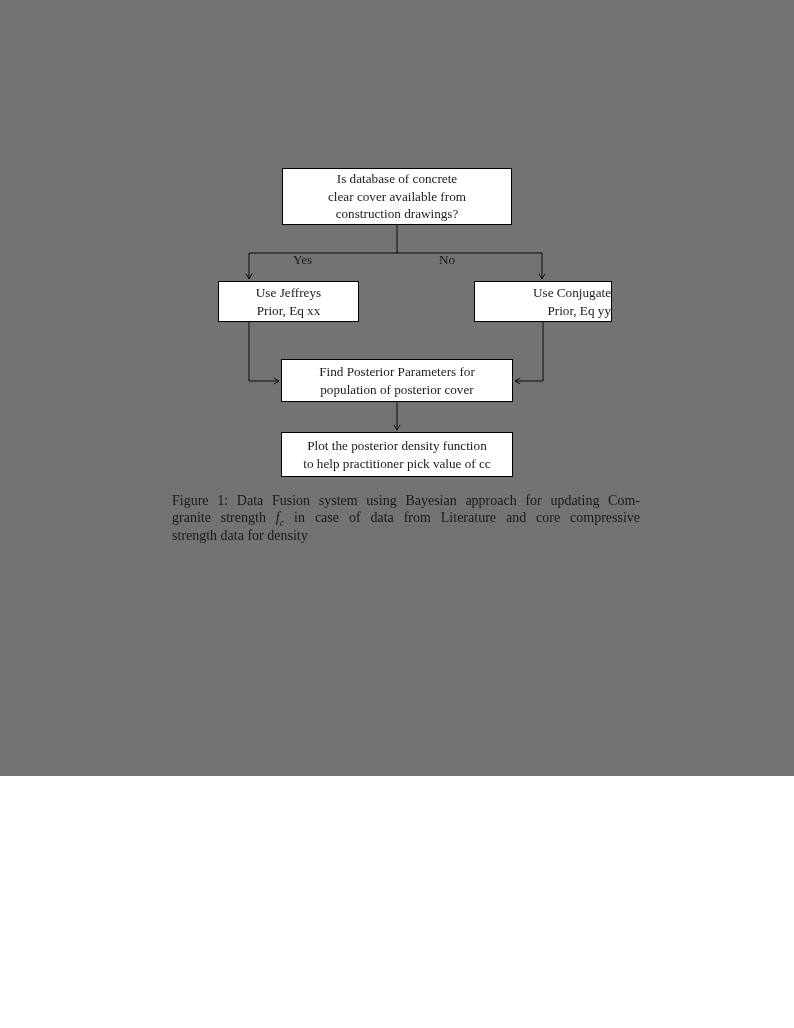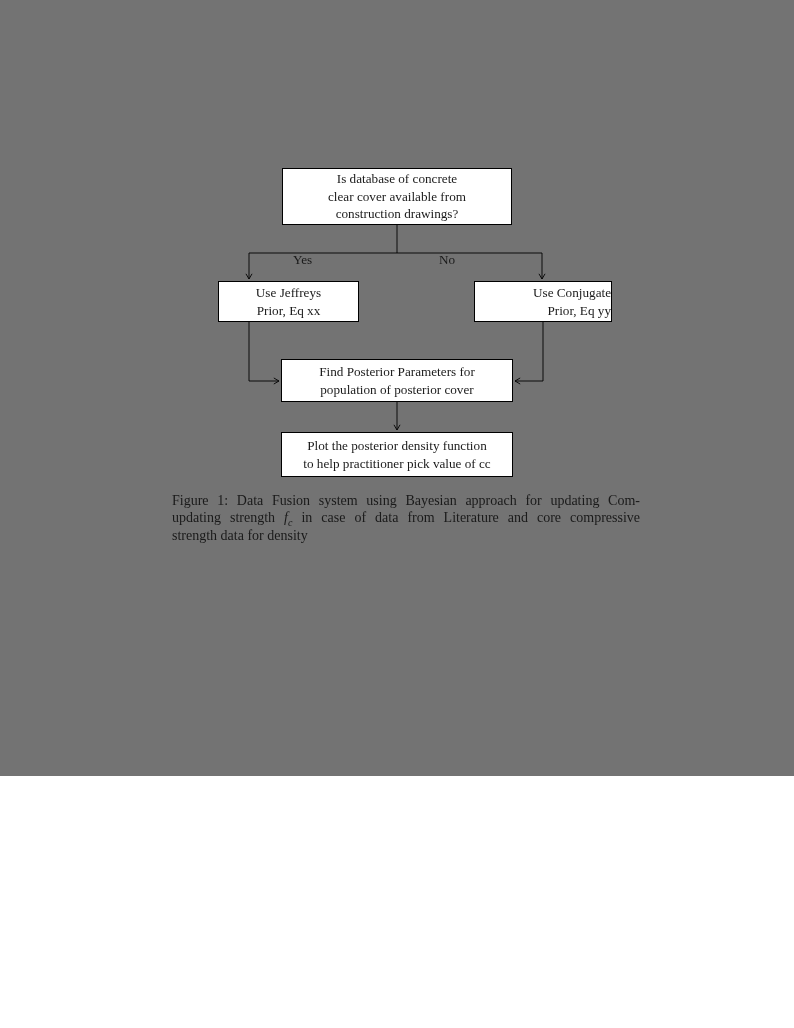--- a/index.html
+++ b/index.html
@@ -110,21 +110,21 @@
   </div>
 
   <div class="fc-box box-plot">
     <span>Plot the posterior density function</span>
     <span>to help practitioner pick value of cc</span>
   </div>
 
   <div class="caption">
     <div class="jline">Figure 1: Data Fusion system using Bayesian approach for updating Com-</div>
     <div class="jline">
-      <span>updating strength</span>
+      <span>granite strength</span>
       <span><i class="math-f">f</i><sub>c</sub></span>
       <span>in case of data from Literature and core compressive</span>
     </div>
     <div>strength data for density</div>
   </div>
 
   <div class="page-number">1</div>
 
 </div>
 

